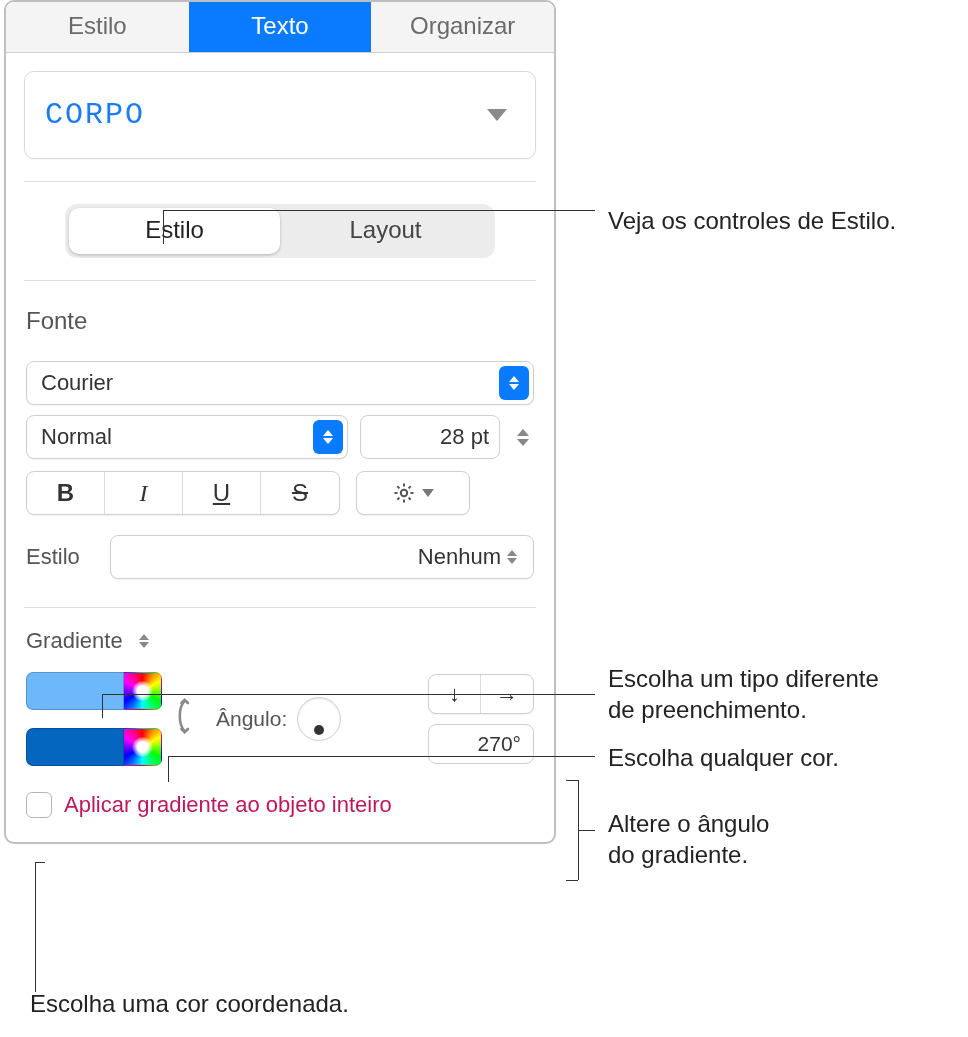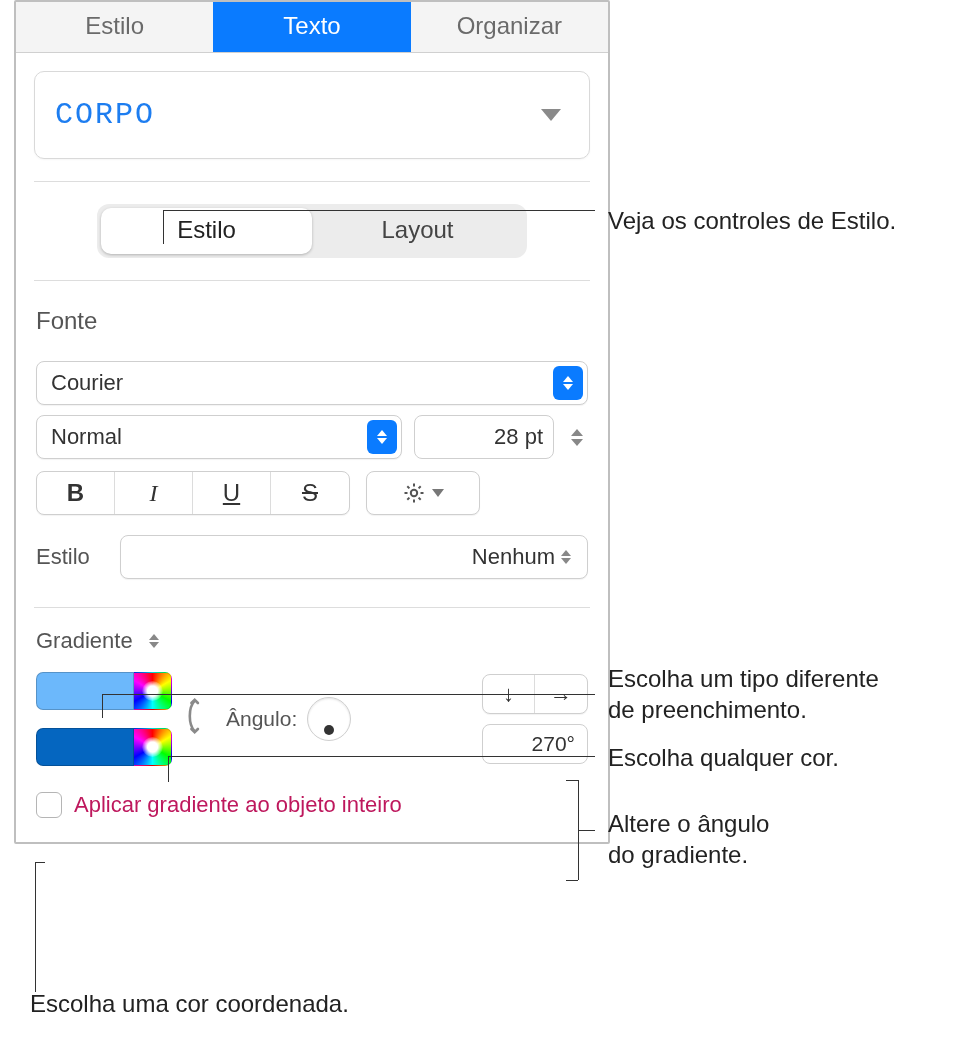--- a/index.html
+++ b/index.html
@@ -7,25 +7,25 @@
     font-family: -apple-system, "Helvetica Neue", Helvetica, Arial, sans-serif;
     background: #fff;
     width: 968px;
     height: 1037px;
     position: relative;
     font-size: 22px;
     color: #333;
   }
   .panel {
     position: absolute;
-    left: 14px;
+    left: 4px;
     top: 0;
-    width: 596px;
+    width: 552px;
     border: 2px solid #bfbfbf;
-    border-radius: 2px;
+    border-radius: 10px;
     background: #fff;
     overflow: hidden;
   }
   .main-tabs {
     display: flex;
     width: 100%;
     background: #f4f4f4;
     border-bottom: 1px solid #d0d0d0;
   }
   .main-tab {

